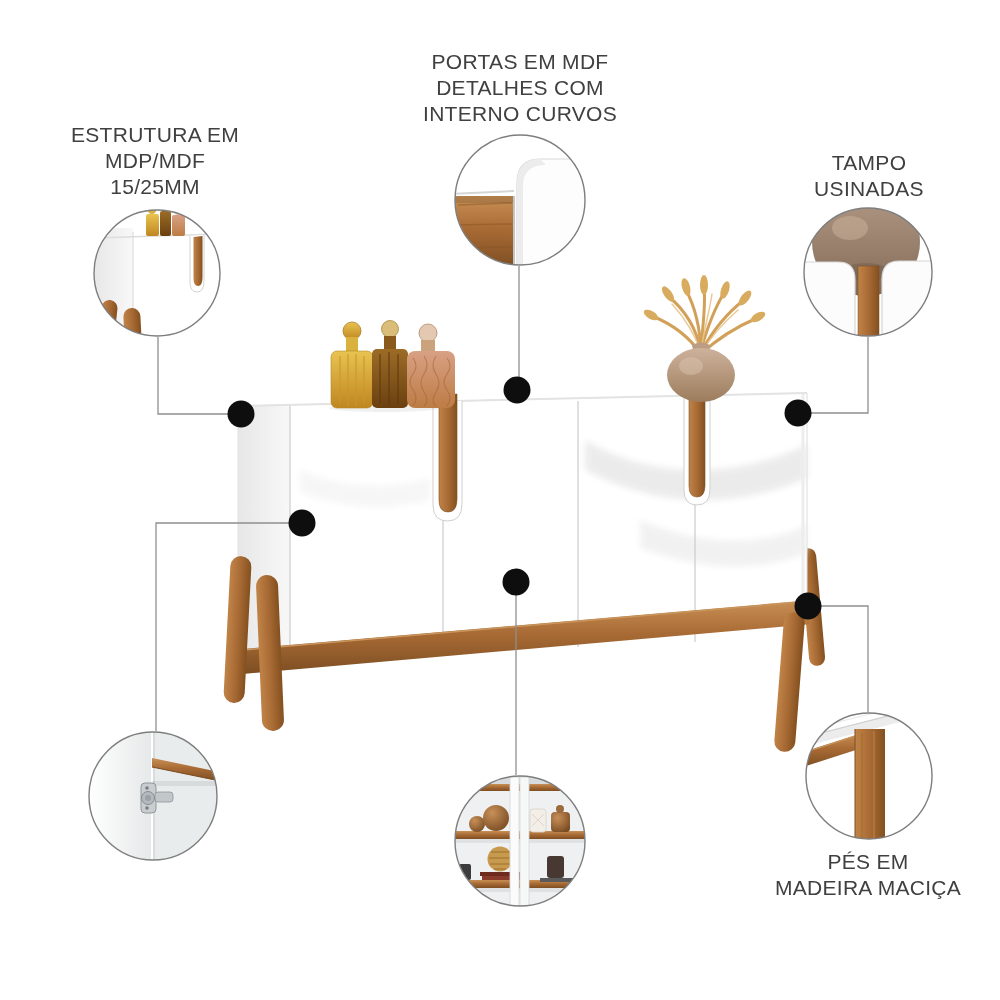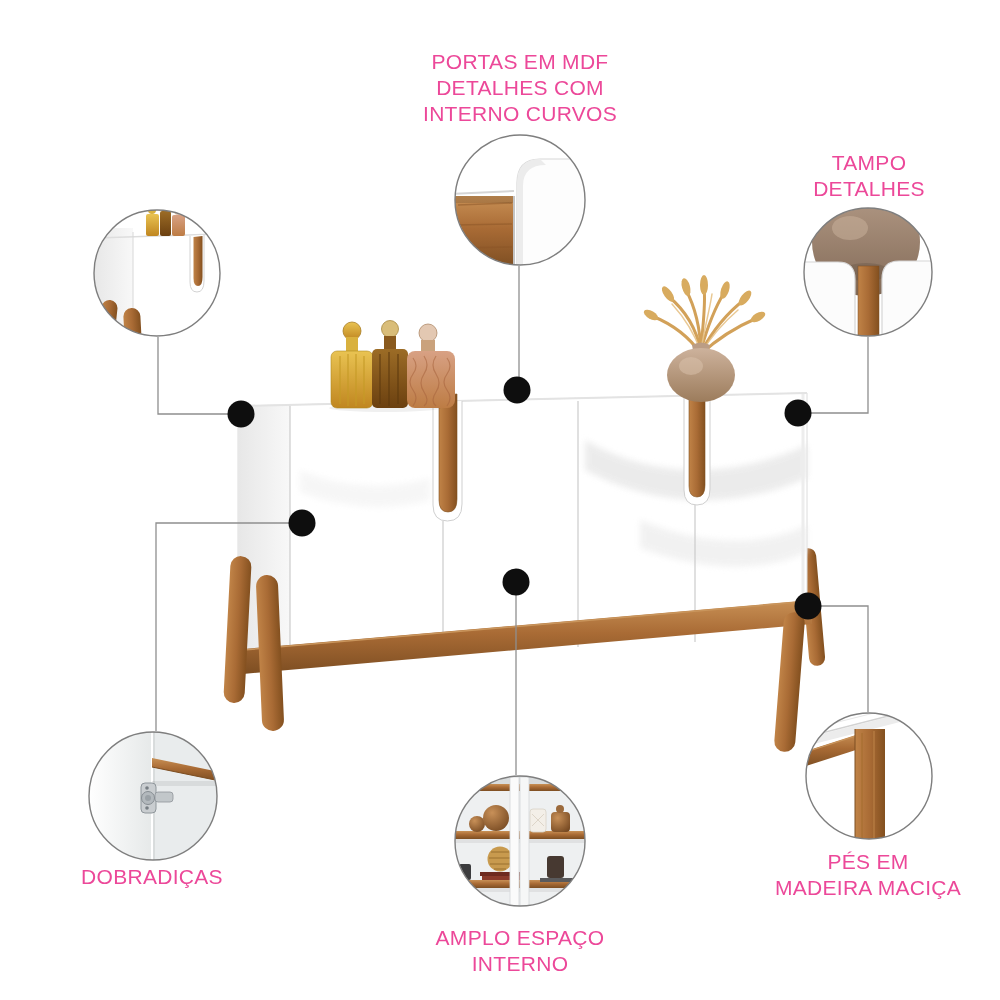--- a/index.html
+++ b/index.html
@@ -1,20 +1,20 @@
 <!DOCTYPE html>
 <html><head>
 <meta charset="utf-8">
 <style>
   html,body{margin:0;padding:0;background:#ffffff;}
   .stage{position:relative;width:1000px;height:1000px;background:#ffffff;overflow:hidden;
          font-family:"Liberation Sans", sans-serif;}
   .stage svg.scene{position:absolute;left:0;top:0;}
   .label{position:absolute;text-align:center;font-size:21px;line-height:26px;
-         letter-spacing:0.3px;color:#ec4899;font-weight:400;}
+         letter-spacing:0.3px;color:#404040;font-weight:400;}
   .label span{display:block;white-space:nowrap;}
 </style>
 </head>
 <body>
 
 <div class="stage">
 
 <svg class="scene" width="1000" height="1000" viewBox="0 0 1000 1000">
   <defs>
     <linearGradient id="woodV" x1="0" y1="0" x2="1" y2="0">
@@ -287,39 +287,39 @@
       <line x1="803" y1="753" x2="862" y2="734" stroke="#c9955c" stroke-width="1.2"></line>
       <rect x="855" y="729" width="30" height="115" fill="url(#woodV)"></rect>
       <line x1="855" y1="729" x2="855" y2="844" stroke="#7c4e22" stroke-width="1"></line>
       <line x1="862" y1="733" x2="862" y2="844" stroke="#93601f" stroke-width="1" opacity="0.5"></line>
       <line x1="874" y1="731" x2="874" y2="844" stroke="#c28a4d" stroke-width="1.5" opacity="0.6"></line>
     </g>
     <circle cx="869" cy="776" r="63" fill="none" stroke="#7e7e7e" stroke-width="1.4"></circle>
   </g>
 </svg>
 
+<div class="label" style="left:25px;top:122px;width:260px;">
+  <span>ESTRUTURA EM</span>
+  <span>MDP/MDF</span>
+  <span>15/25MM</span>
+</div>
 
 <div class="label" style="left:370px;top:49px;width:300px;">
   <span>PORTAS EM MDF</span>
   <span>DETALHES COM</span>
   <span>INTERNO CURVOS</span>
 </div>
 
 <div class="label" style="left:739px;top:150px;width:260px;">
   <span>TAMPO</span>
-  <span>DETALHES</span>
+  <span>USINADAS</span>
 </div>
 
 <div class="label" style="left:22px;top:864px;width:260px;">
-  <span>DOBRADIÇAS</span>
-</div>
-
-<div class="label" style="left:370px;top:925px;width:300px;">
-  <span>AMPLO ESPAÇO</span>
-  <span>INTERNO</span>
-</div>
+</div>
+
 
 <div class="label" style="left:708px;top:849px;width:320px;">
   <span>PÉS EM</span>
   <span>MADEIRA MACIÇA</span>
 </div>
 
 </div>
 
 </body></html>

